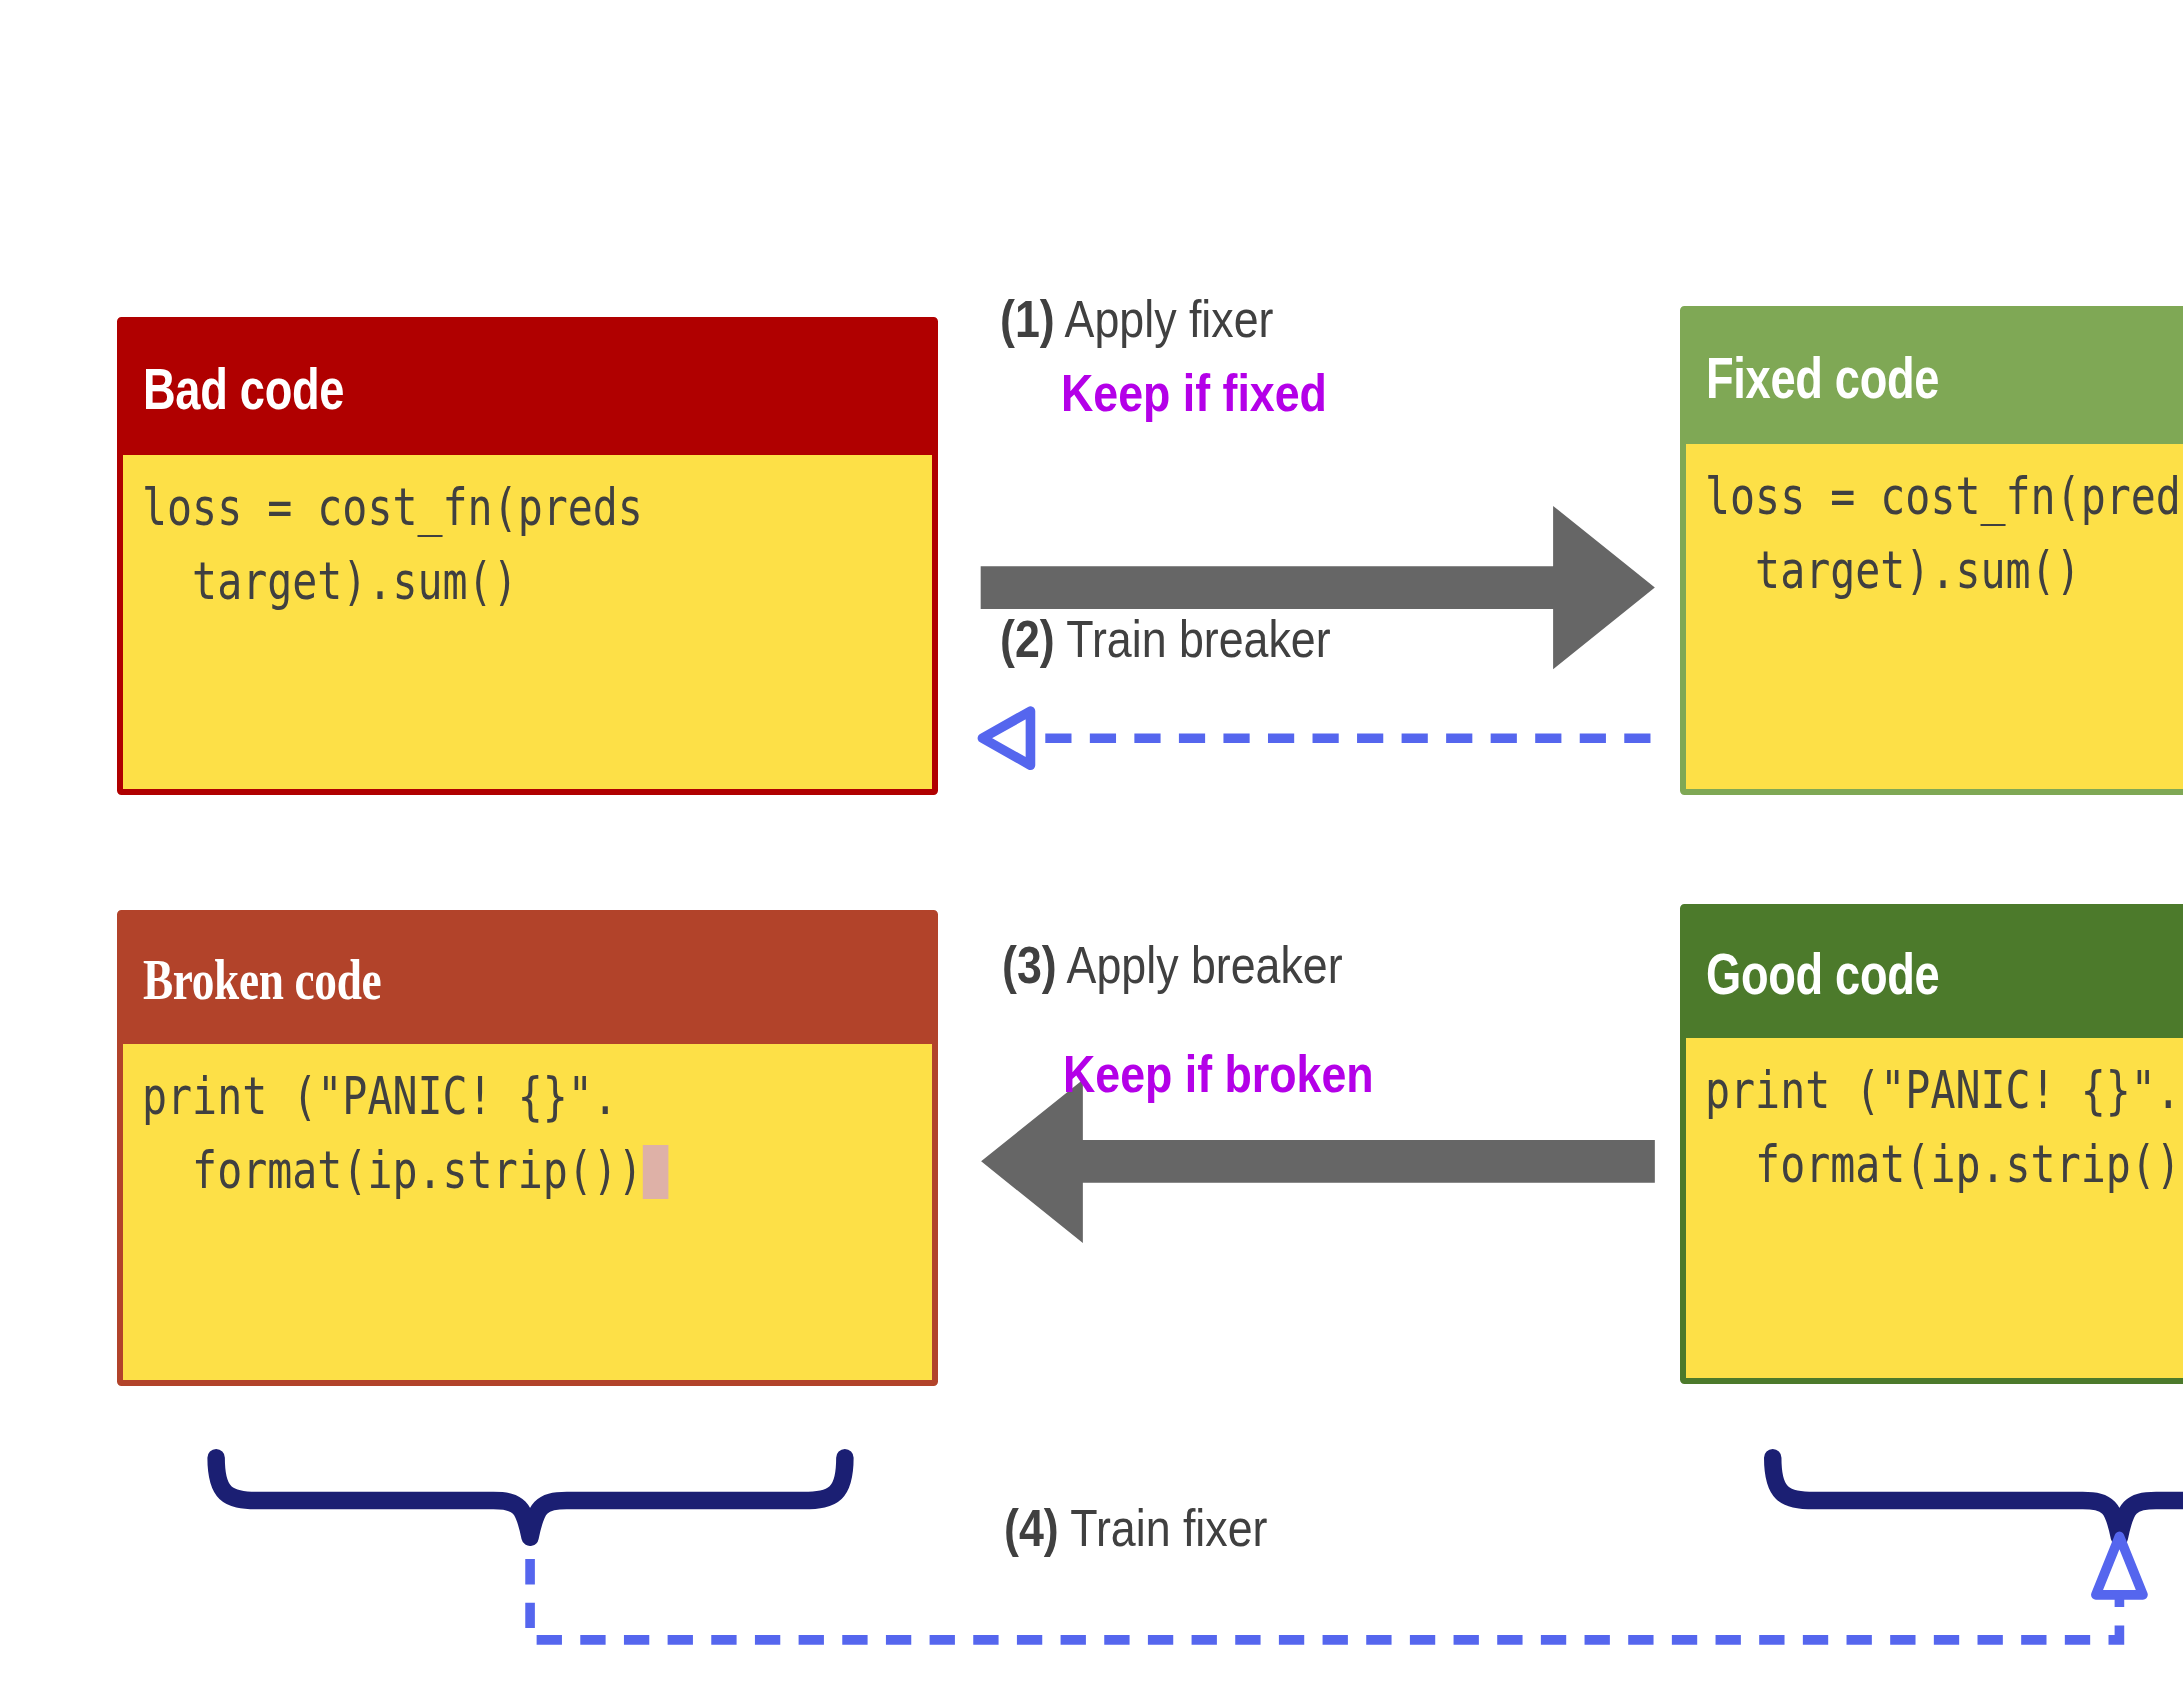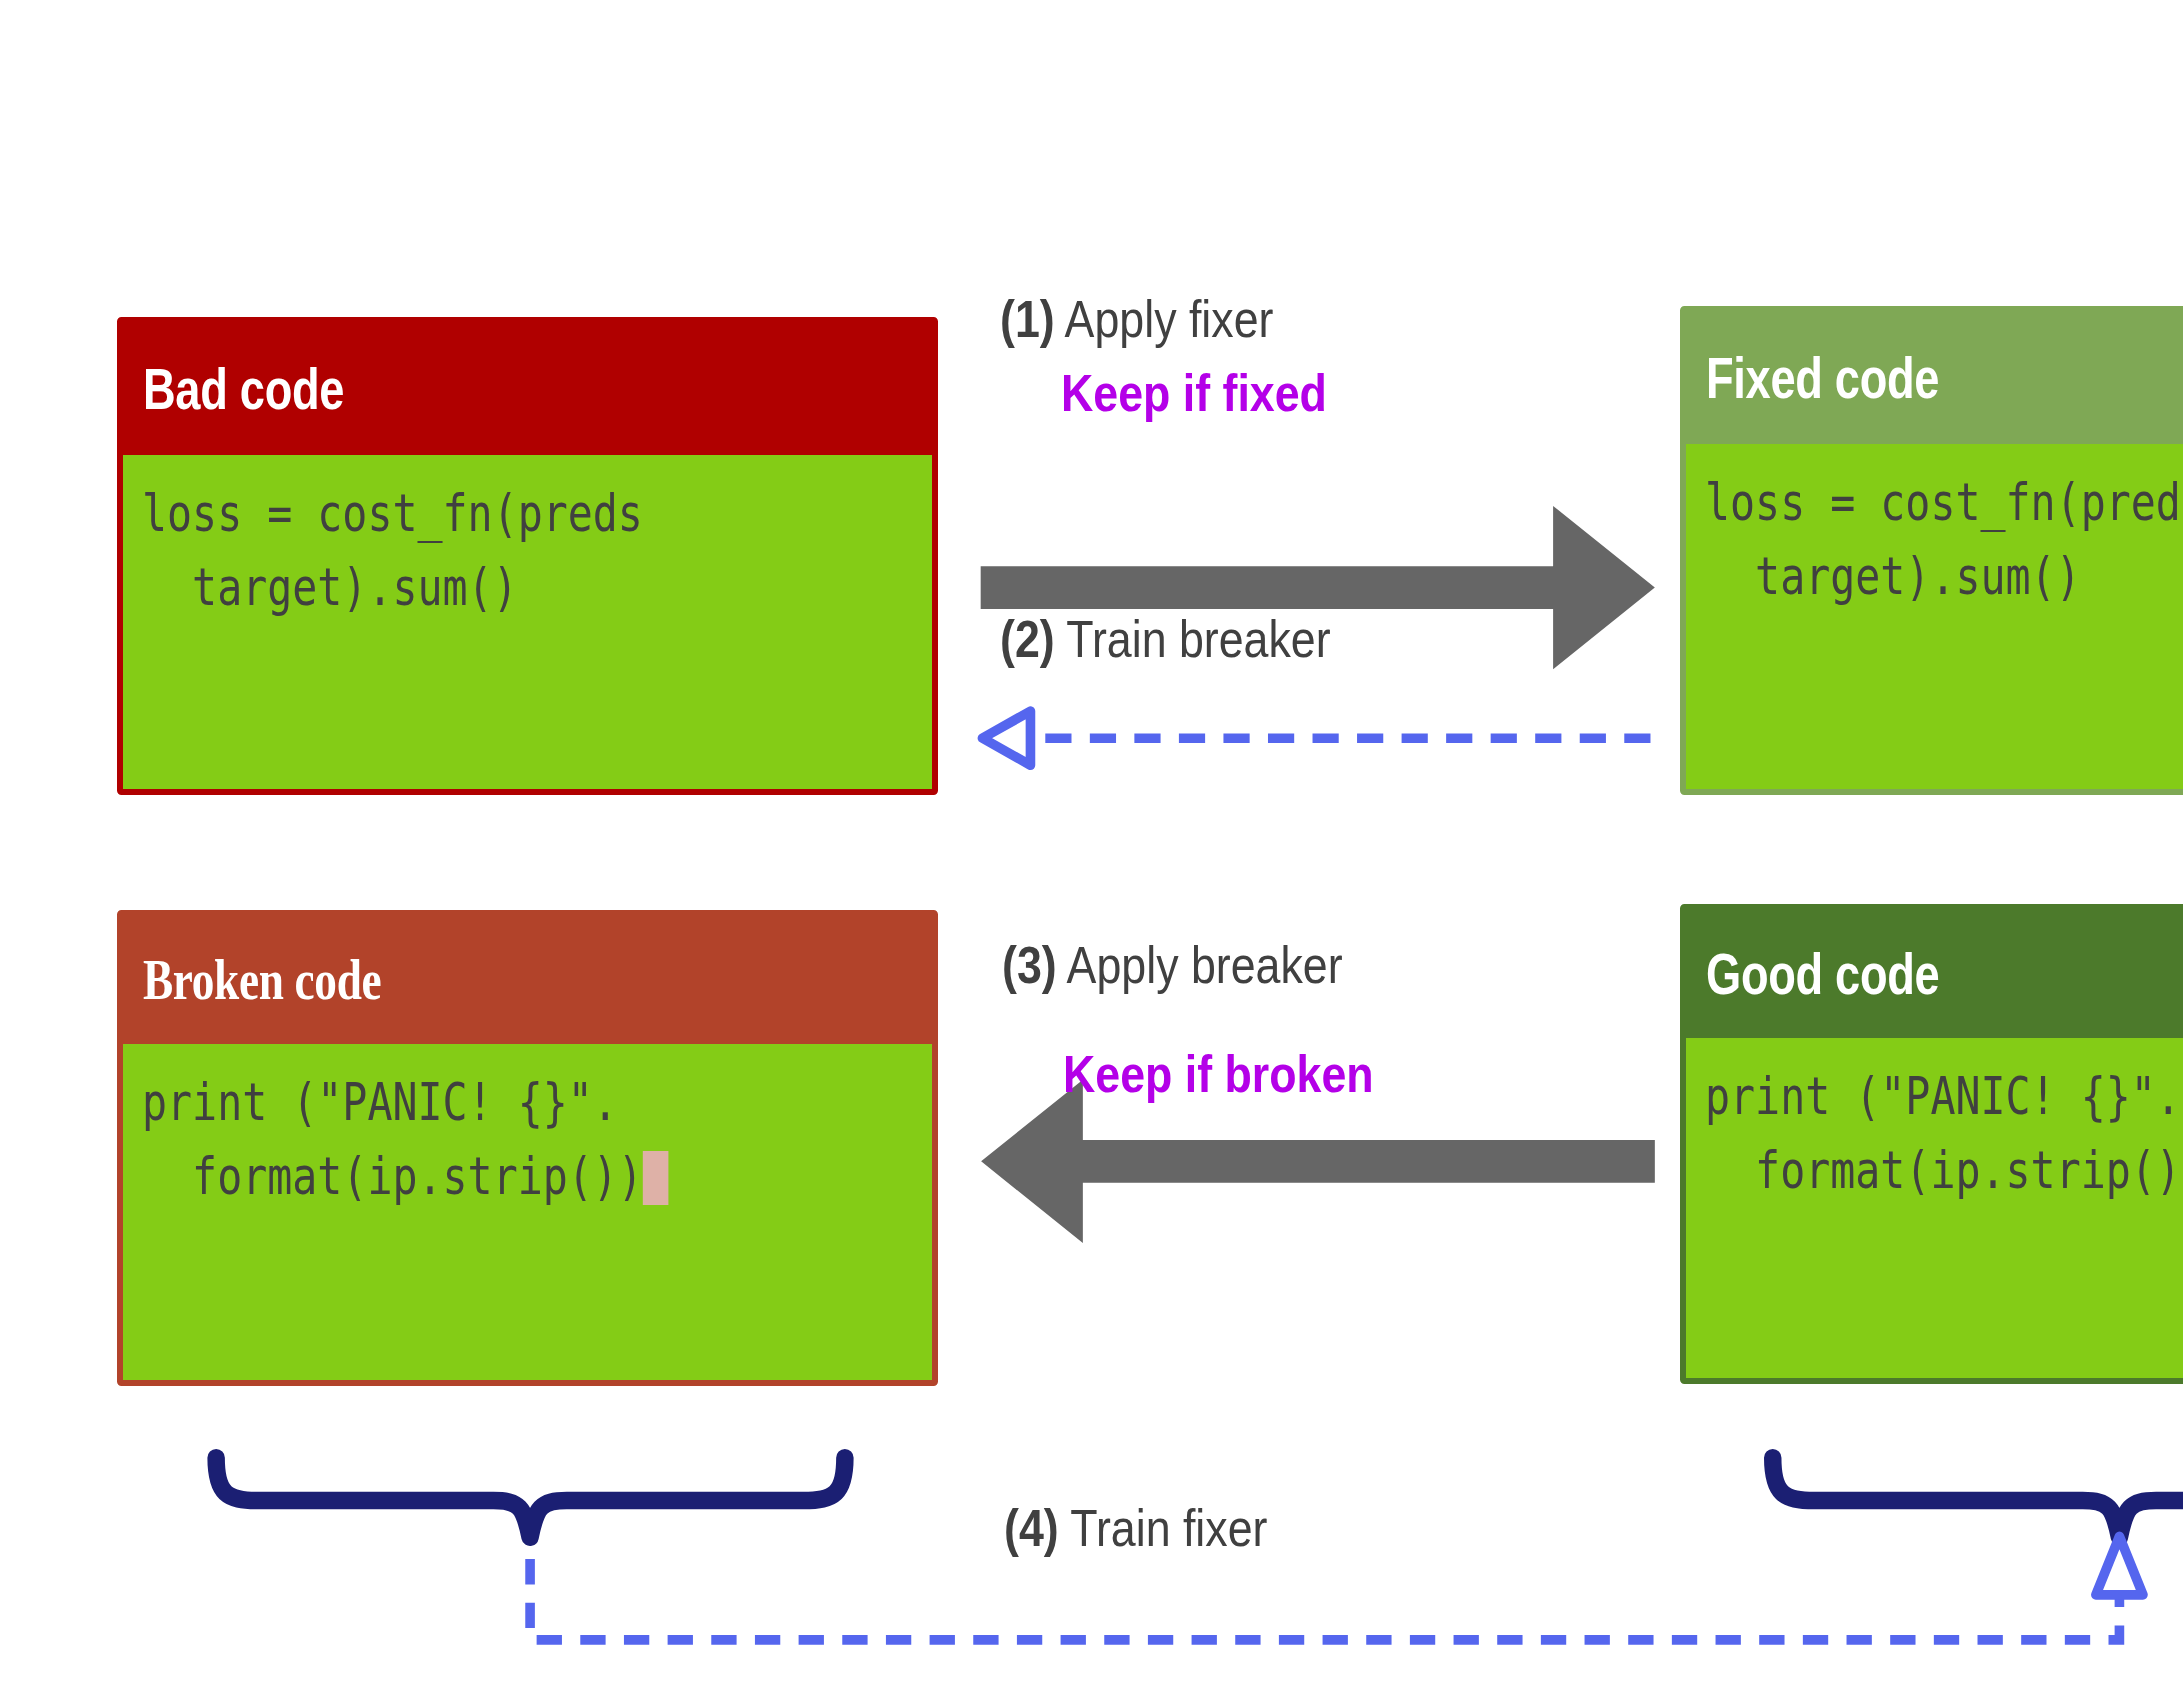--- a/index.html
+++ b/index.html
@@ -3,27 +3,27 @@
 <meta charset="utf-8">
 <style>
   html,body{margin:0;padding:0;background:#ffffff;}
   body{width:2615px;height:1689px;position:relative;overflow:hidden;
        font-family:"Liberation Sans","DejaVu Sans",sans-serif;}
 
   .stage{position:absolute;left:0;top:0;width:2615px;height:1689px;}
 
   
   .card{position:absolute;box-sizing:border-box;border-style:solid;border-width:6.5px;
-        border-radius:4.4px;background:#84cc16;overflow:hidden;}
+        border-radius:4.4px;background:#fde047;overflow:hidden;}
   .card-header{box-sizing:border-box;width:100%;display:flex;align-items:center;
                padding:0 20px;}
   .card-title{color:#ffffff;font-weight:bold;letter-spacing:-0.4px;
               font-size:58px;line-height:1;white-space:nowrap;
               transform:scaleX(0.78);transform-origin:left center;}
-  .card-body{box-sizing:border-box;width:100%;padding:22px 0 0 19px;}
+  .card-body{box-sizing:border-box;width:100%;padding:16px 0 0 19px;}
   .code{font-family:"DejaVu Sans Mono","Liberation Mono",monospace;
         color:#404040;font-size:52px;line-height:1.42;white-space:pre;
         transform:scaleX(0.80);transform-origin:left top;}
   .hl-empty{background:#DEB1A7;display:inline-block;width:0.62em;height:1.05em;
             vertical-align:-0.22em;}
 
   
   #card-bad      {left:117px; top:317px;  width:821px; height:478px; border-color:#B00000;}
   #card-bad   .card-header{height:132px;background:#B00000;}
   #card-fixed    {left:1680px;top:306px;  width:843px; height:489px; border-color:#7FA855;}

